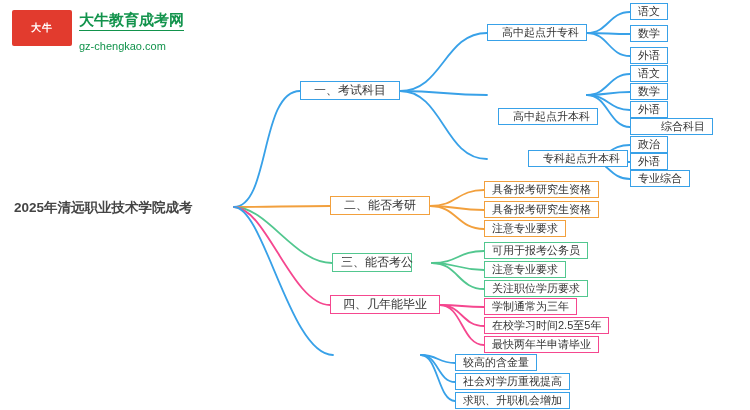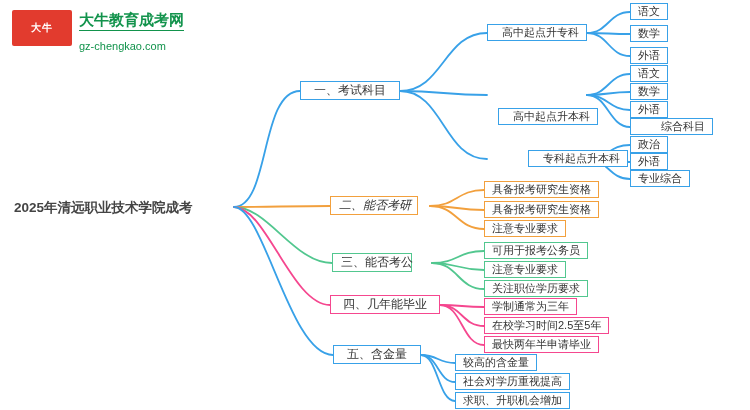--- a/index.html
+++ b/index.html
@@ -94,24 +94,23 @@
     <div class="logo-badge">大牛</div>
     <div class="logo-text">
       <div class="logo-brand">大牛教育成考网</div>
       <div class="logo-domain">gz-chengkao.com</div>
     </div>
   </div>
 
   <div class="root-label">2025年清远职业技术学院成考</div>
 
   <div class="node branch c-blue" style="left:300px;top:81px;width:100px;">一、考试科目</div>
-  <div class="node branch c-orange" style="left:330px;top:196px;width:88px;font-style:italic;">二、能否考研</div>
+  <div class="node branch c-orange" style="left:330px;top:196px;width:100px;">二、能否考研</div>
   <div class="node branch c-green" style="left:332px;top:253px;width:80px;">三、能否考公</div>
   <div class="node branch c-pink" style="left:330px;top:295px;width:110px;">四、几年能毕业</div>
-  <div class="node branch c-blue" style="left:333px;top:345px;width:88px;">五、含金量</div>
 
   <div class="node mid c-blue" style="left:487px;top:24px;width:100px;">高中起点升专科</div>
   <div class="node mid c-blue" style="left:498px;top:86px;width:100px;margin-top:22px;">高中起点升本科</div>
   <div class="node mid c-blue" style="left:487px;top:150px;width:100px;margin-left:41px;">专科起点升本科</div>
 
   <div class="node c-blue" style="left:630px;top:3px;">语文</div>
   <div class="node c-blue" style="left:630px;top:25px;">数学</div>
   <div class="node c-blue" style="left:630px;top:47px;">外语</div>
 
   <div class="node c-blue" style="left:630px;top:65px;">语文</div>

